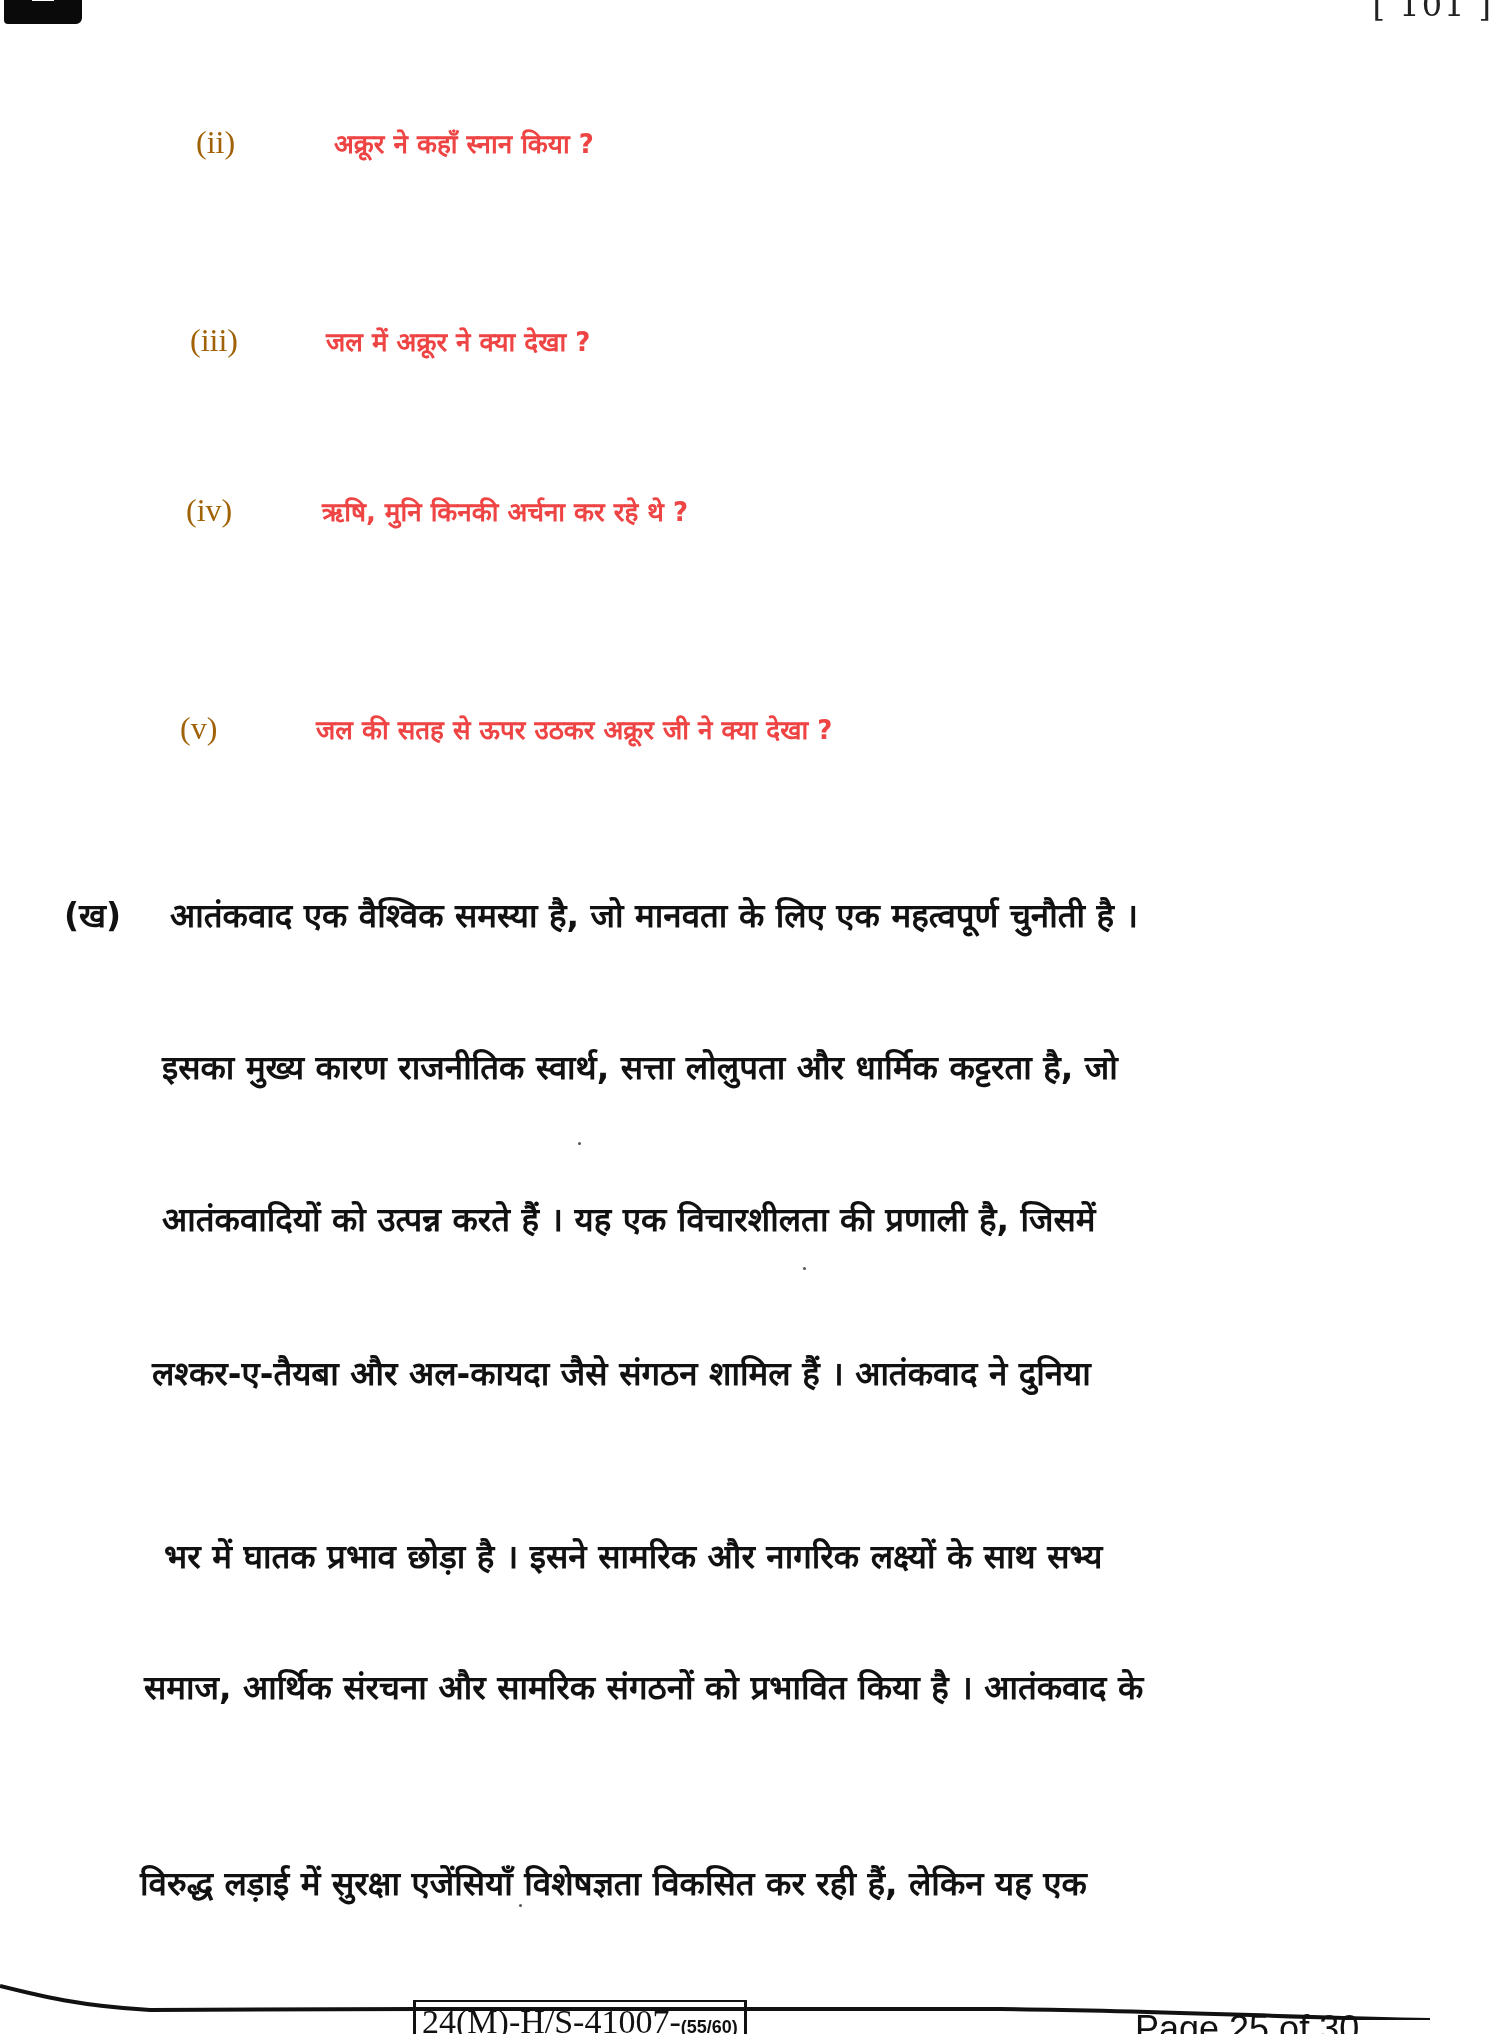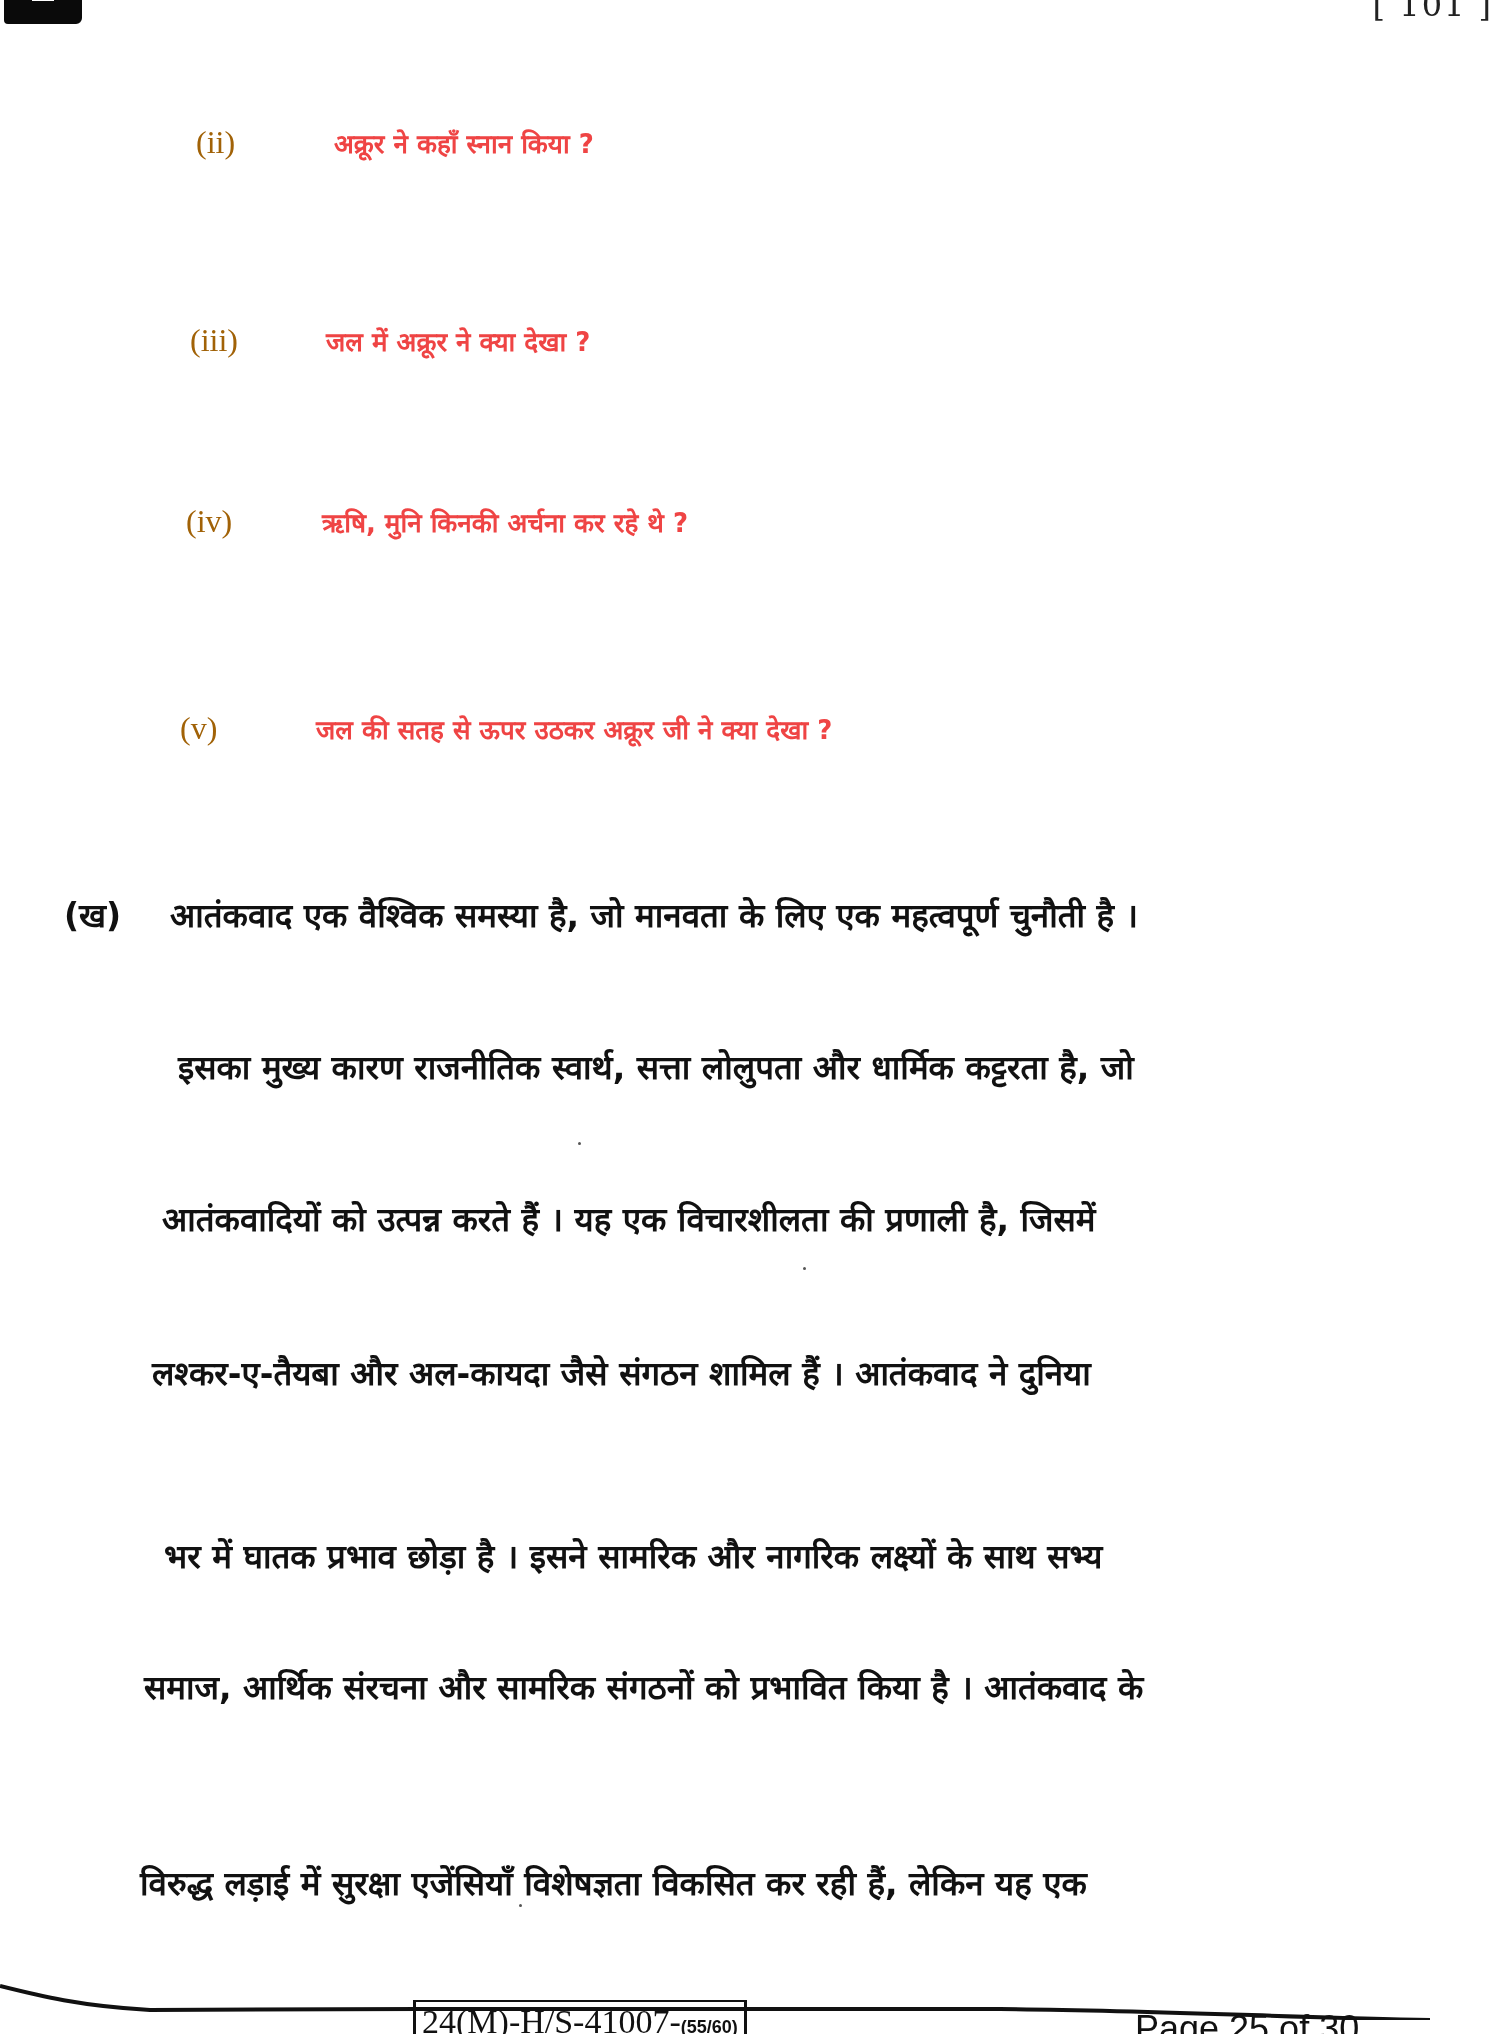--- a/index.html
+++ b/index.html
@@ -127,34 +127,34 @@
 <div class="q-item" style="left:196px; top:124px;">
   <span class="q-num" style="width:138px;">(ii)</span>
   <span class="q-text">अक्रूर ने कहाँ स्नान किया ?</span>
 </div>
 
 <div class="q-item" style="left:190px; top:322px;">
   <span class="q-num" style="width:136px;">(iii)</span>
   <span class="q-text">जल में अक्रूर ने क्या देखा ?</span>
 </div>
 
-<div class="q-item" style="left:186px; top:503px;justify-content:center;">
+<div class="q-item" style="left:186px; top:492px;justify-content:center;">
   <span class="q-num" style="width:136px;">(iv)</span>
   <span class="q-text">ऋषि, मुनि किनकी अर्चना कर रहे थे ?</span>
 </div>
 
 <div class="q-item" style="left:180px; top:710px;">
   <span class="q-num" style="width:136px;">(v)</span>
   <span class="q-text">जल की सतह से ऊपर उठकर अक्रूर जी ने क्या देखा ?</span>
 </div>
 
 <div class="section-label">(ख)</div>
 
 <div class="para-line" style="left:170px; top:892px; width:1270px;">आतंकवाद एक वैश्विक समस्या है, जो मानवता के लिए एक महत्वपूर्ण चुनौती है ।</div>
-<div class="para-line" style="left:178px; top:1044px; width:1268px;text-align:center;">इसका मुख्य कारण राजनीतिक स्वार्थ, सत्ता लोलुपता और धार्मिक कट्टरता है, जो</div>
+<div class="para-line" style="left:162px; top:1044px; width:1268px;text-align:center;">इसका मुख्य कारण राजनीतिक स्वार्थ, सत्ता लोलुपता और धार्मिक कट्टरता है, जो</div>
 <div class="para-line" style="left:162px; top:1196px; width:1270px;">आतंकवादियों को उत्पन्न करते हैं । यह एक विचारशीलता की प्रणाली है, जिसमें</div>
 <div class="para-line" style="left:152px; top:1350px; width:1282px;">लश्कर-ए-तैयबा और अल-कायदा जैसे संगठन शामिल हैं । आतंकवाद ने दुनिया</div>
 <div class="para-line" style="left:164px; top:1506px; width:1284px;margin-top:27px;">भर में घातक प्रभाव छोड़ा है । इसने सामरिक और नागरिक लक्ष्यों के साथ सभ्य</div>
 <div class="para-line" style="left:144px; top:1664px; width:1282px;">समाज, आर्थिक संरचना और सामरिक संगठनों को प्रभावित किया है । आतंकवाद के</div>
 <div class="para-line" style="left:140px; top:1820px; width:1280px;margin-top:40px;">विरुद्ध लड़ाई में सुरक्षा एजेंसियाँ विशेषज्ञता विकसित कर रही हैं, लेकिन यह एक</div>
 
 <div class="speck" style="left:578px; top:1142px;"></div>
 <div class="speck" style="left:803px; top:1267px;"></div>
 <div class="speck" style="left:519px; top:1904px;"></div>
 

